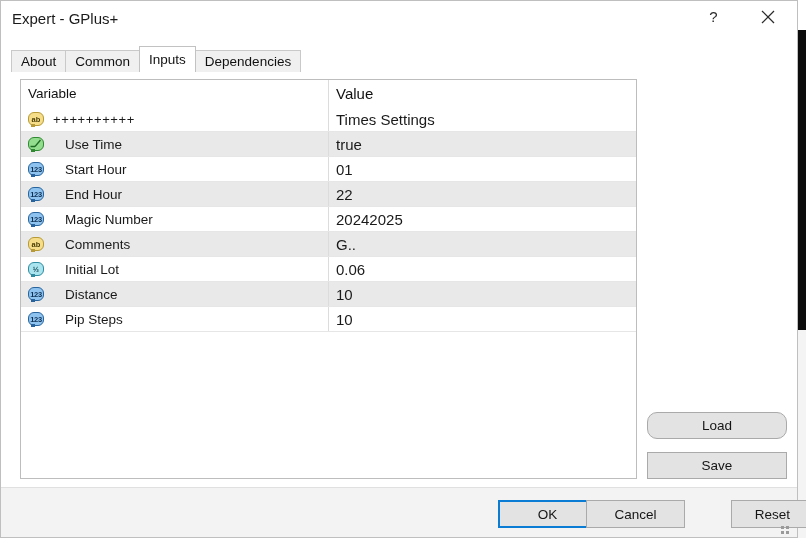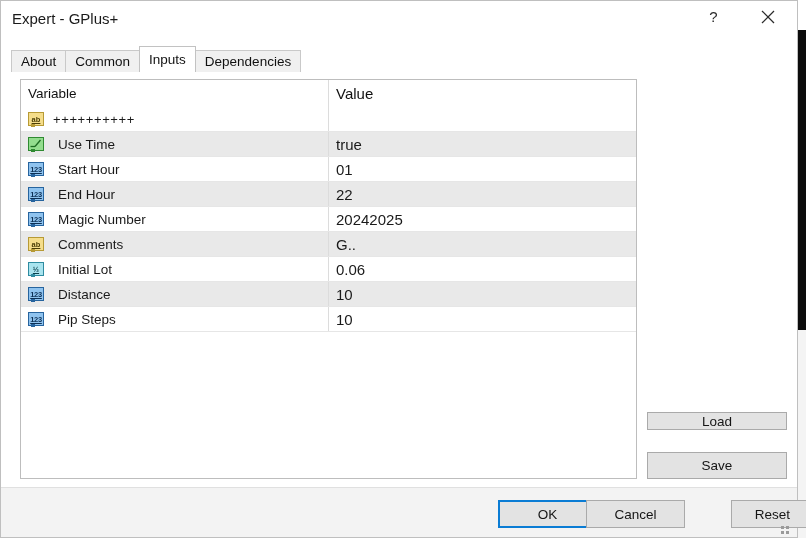--- a/index.html
+++ b/index.html
@@ -169,21 +169,21 @@
     white-space: nowrap;
   }
   .grid-row.hdr .cell-name,
   .grid-row.hdr .cell-value {
     border-right-color: transparent;
     color: #111;
     text-align: center;
   }
   .grid-row.hdr .cell-name { border-right: 1px solid #dcdcdc; }
 
-  .label-txt { padding-left: 14px; }
+  .label-txt { padding-left: 21px; }
   .plus-txt {
     padding-left: 9px;
     font-size: 13px;
     letter-spacing: 0.6px;
   }
   #grid-filler {
     background: #ffffff;
     height: 100%;
   }
 
@@ -192,29 +192,28 @@
     width: 16px;
     height: 16px;
     flex: 0 0 16px;
     position: relative;
     display: inline-block;
   }
   .type-icon .badge {
     position: absolute;
     left: 0; top: 1px;
     width: 16px; height: 14px;
-    border-radius: 0;
+    border-radius: 6px;
     box-sizing: border-box;
     font-size: 7.5px;
     font-weight: bold;
     font-family: "Liberation Sans", sans-serif;
     line-height: 13px;
     text-align: center;
     overflow: hidden;
-    text-decoration: underline;
   }
   
   .type-icon .notch {
     position: absolute;
     left: 3px; bottom: 0;
     width: 4px; height: 3px;
   }
   .icon-string .badge {
     background: #f5dd8a;
     border: 1px solid #b79a35;
@@ -251,21 +250,22 @@
     box-sizing: border-box;
     cursor: default;
     padding: 0;
     text-align: center;
   }
   #load-btn {
     position: absolute;
     left: 646px;
     top: 411px;
     width: 140px;
-    height: 18px;
+    height: 27px;
+    border-radius: 10px;
   }
   #save-btn {
     position: absolute;
     left: 646px;
     top: 451px;
     width: 140px;
     height: 27px;
   }
 
   
@@ -364,20 +364,21 @@
     </div>
 
     <div class="grid-row">
       <div class="cell-name">
         <span class="type-icon icon-string">
           <span class="badge">ab</span>
             <span class="notch"></span>
         </span>
         <span class="plus-txt">++++++++++</span>
       </div>
+      <div class="cell-value">Times Settings</div>
     </div>
 
     <div class="grid-row alt">
       <div class="cell-name">
         <span class="type-icon icon-bool">
           <span class="badge">
             <svg width="14" height="12" viewBox="0 0 14 12" aria-hidden="true">
               <line x1="1.5" y1="8.5" x2="6" y2="8.5" stroke="#1d6b22" stroke-width="1.3"></line>
               <line x1="6" y1="8.5" x2="11.5" y2="2" stroke="#1d6b22" stroke-width="1.3"></line>
             </svg>

